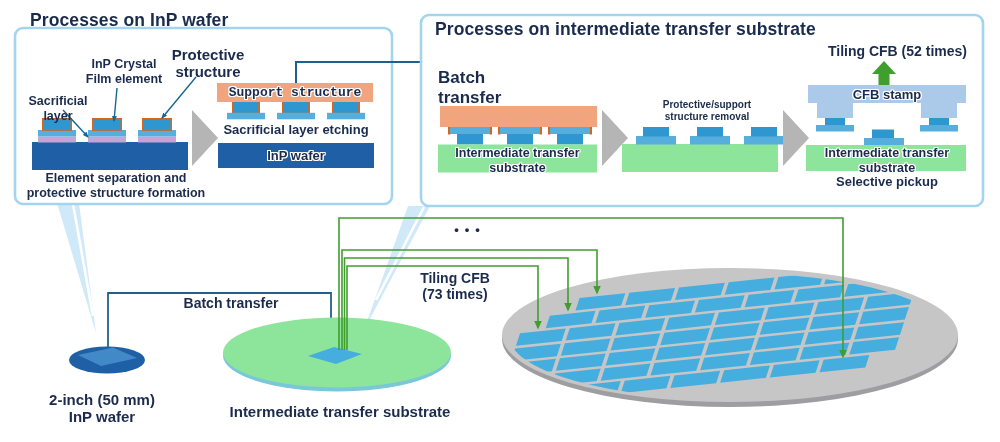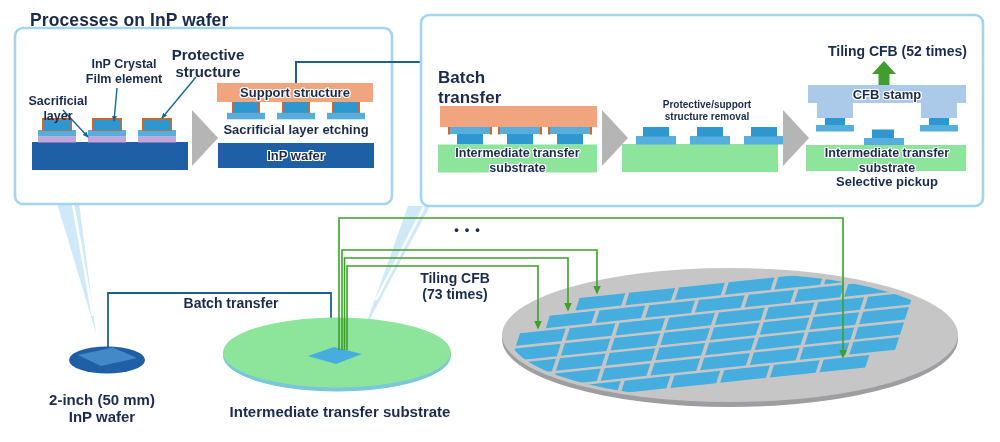--- a/index.html
+++ b/index.html
@@ -269,24 +269,27 @@
   </g>
 </svg>
 
   <div class="lbl title left" style="left:30px;top:10px;width:330px;">Processes on InP wafer</div>
   <div class="lbl" style="left:64px;top:57px;width:120px;font-size:12.5px;">InP Crystal
 Film element</div>
   <div class="lbl" style="left:158px;top:46px;width:100px;font-size:15px;">Protective
 structure</div>
   <div class="lbl" style="left:18px;top:94px;width:80px;font-size:12.5px;">Sacrificial
 layer</div>
-  <div class="lbl glow" style="left:215px;top:85px;width:160px;font-size:13px;">Support structure</div>
+  <div class="lbl" style="left:16px;top:171px;width:200px;font-size:12.5px;">Element separation and
+protective structure formation</div>
+  <div class="lbl glow" style="left:215px;top:85px;width:160px;font-size:13px;font-family:Liberation Mono, monospace;">Support structure</div>
   <div class="lbl" style="left:216px;top:122px;width:160px;font-size:13px;">Sacrificial layer etching</div>
   <div class="lbl glow" style="left:216px;top:148px;width:160px;font-size:13px;">InP wafer</div>
 
+  <div class="lbl title left" style="left:435px;top:19px;width:540px;">Processes on intermediate transfer substrate</div>
   <div class="lbl left" style="left:438px;top:68px;width:90px;font-size:17px;">Batch
 transfer</div>
   <div class="lbl glow" style="left:437px;top:146px;width:161px;font-size:12.5px;">Intermediate transfer
 substrate</div>
   <div class="lbl" style="left:617px;top:99px;width:180px;font-size:10px;">Protective/support
 structure removal</div>
   <div class="lbl" style="left:815px;top:43px;width:165px;font-size:14px;">Tiling CFB (52 times)</div>
   <div class="lbl glow" style="left:806px;top:87px;width:162px;font-size:13px;">CFB stamp</div>
   <div class="lbl glow" style="left:806px;top:146px;width:162px;font-size:12.5px;">Intermediate transfer
 substrate</div>

